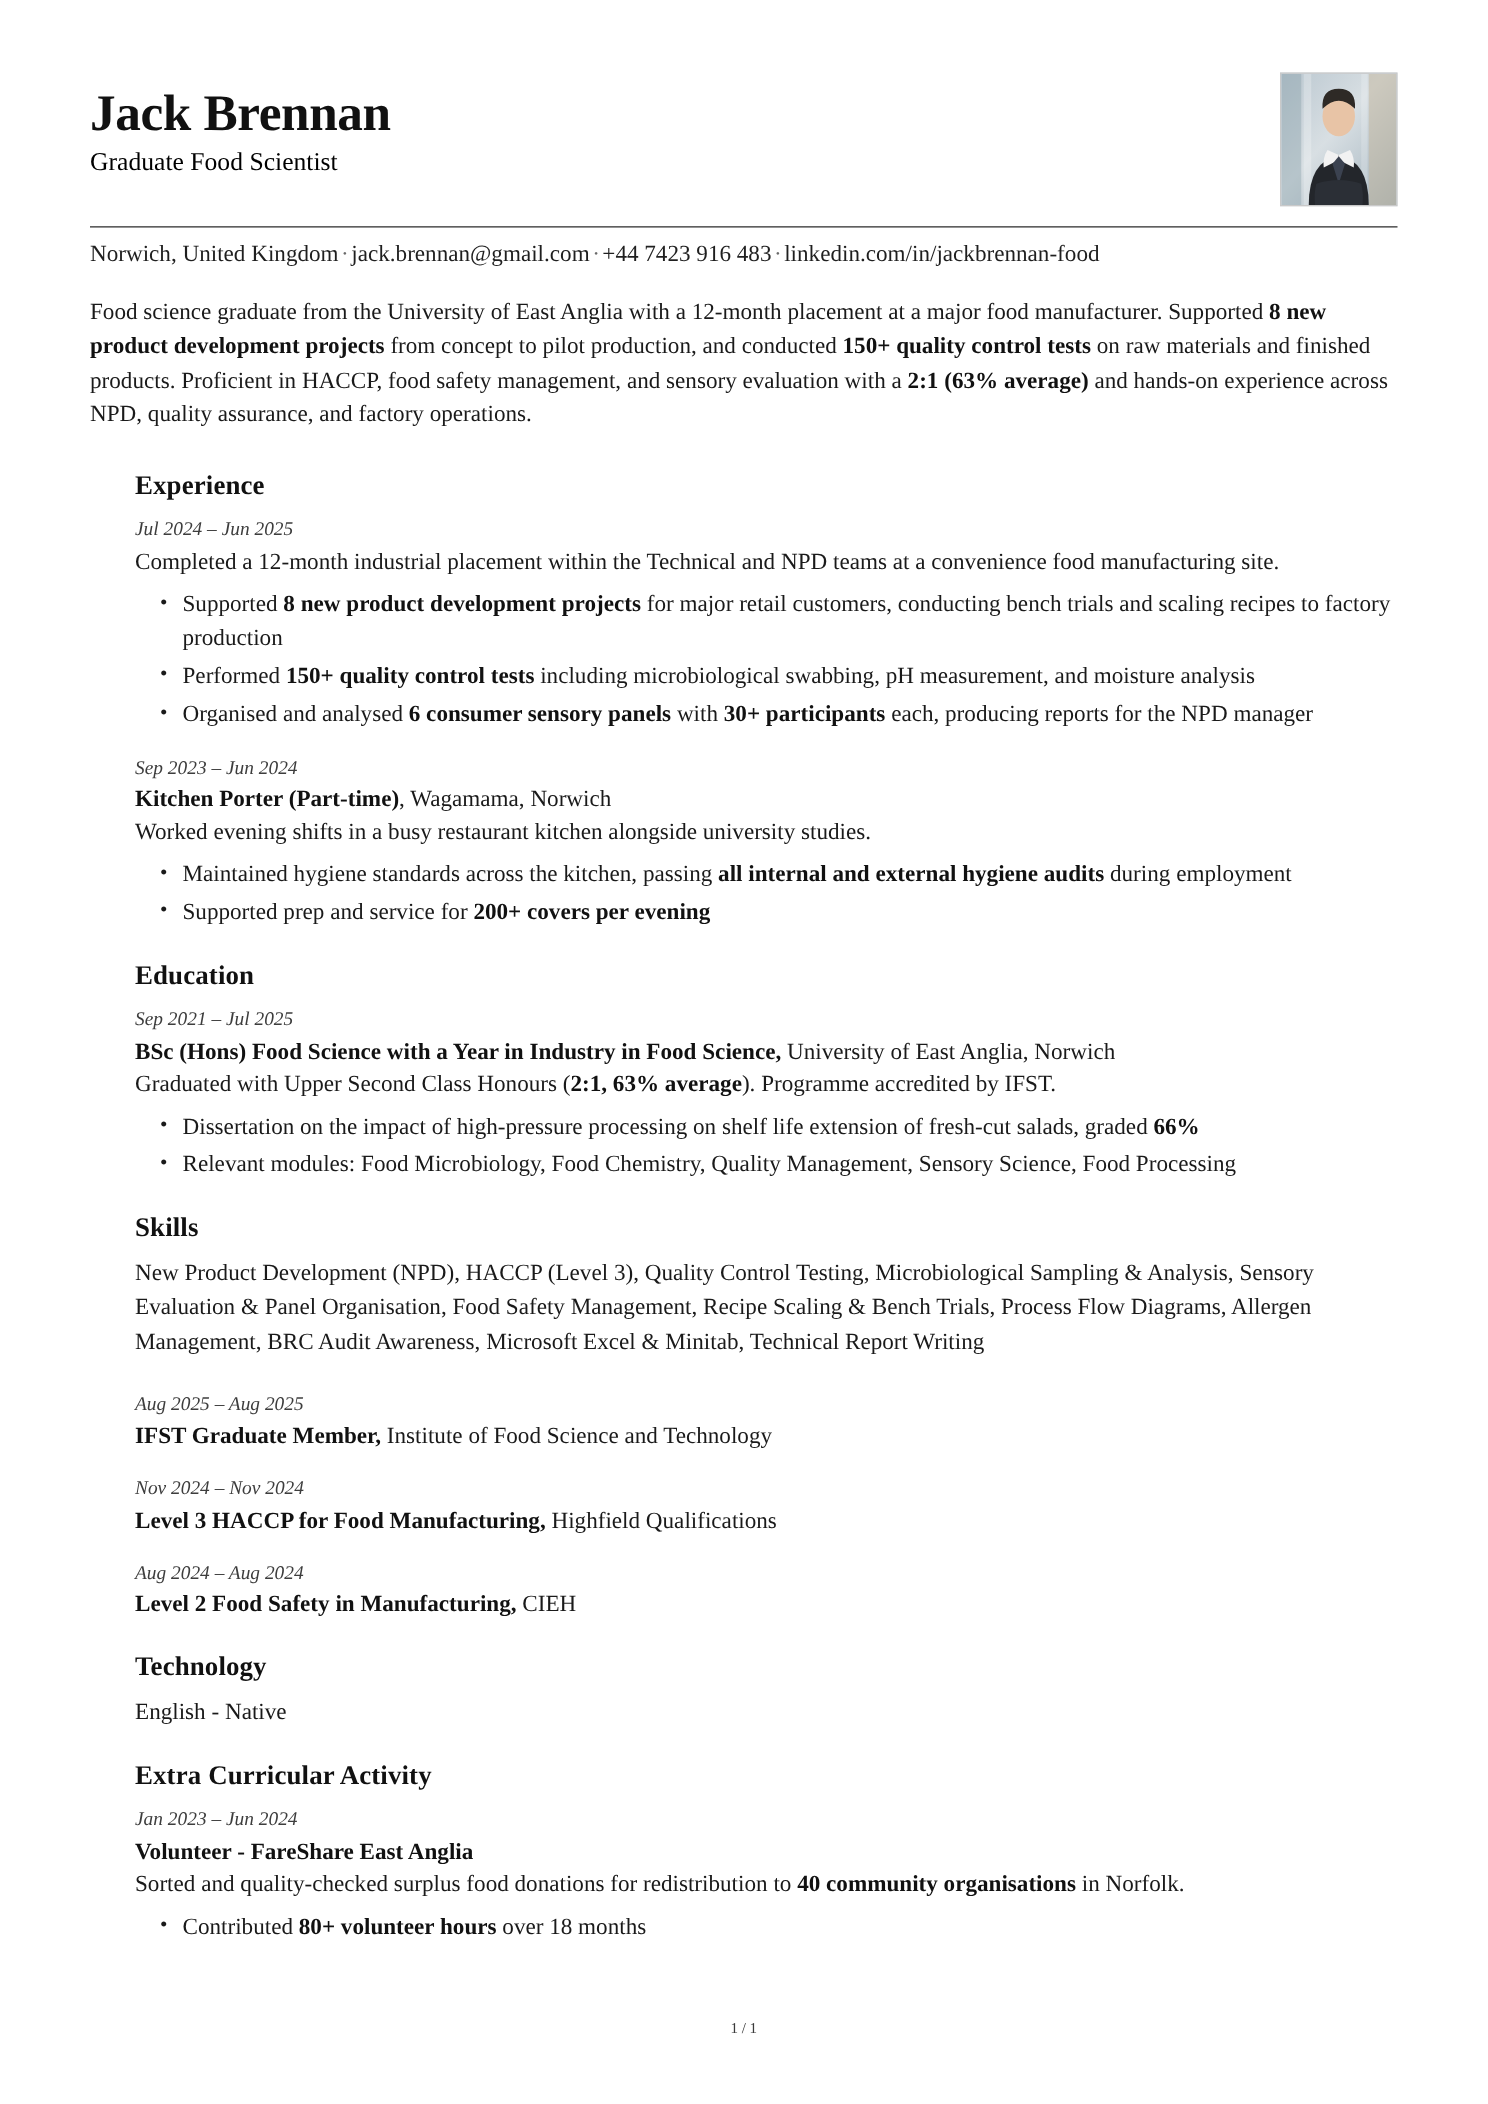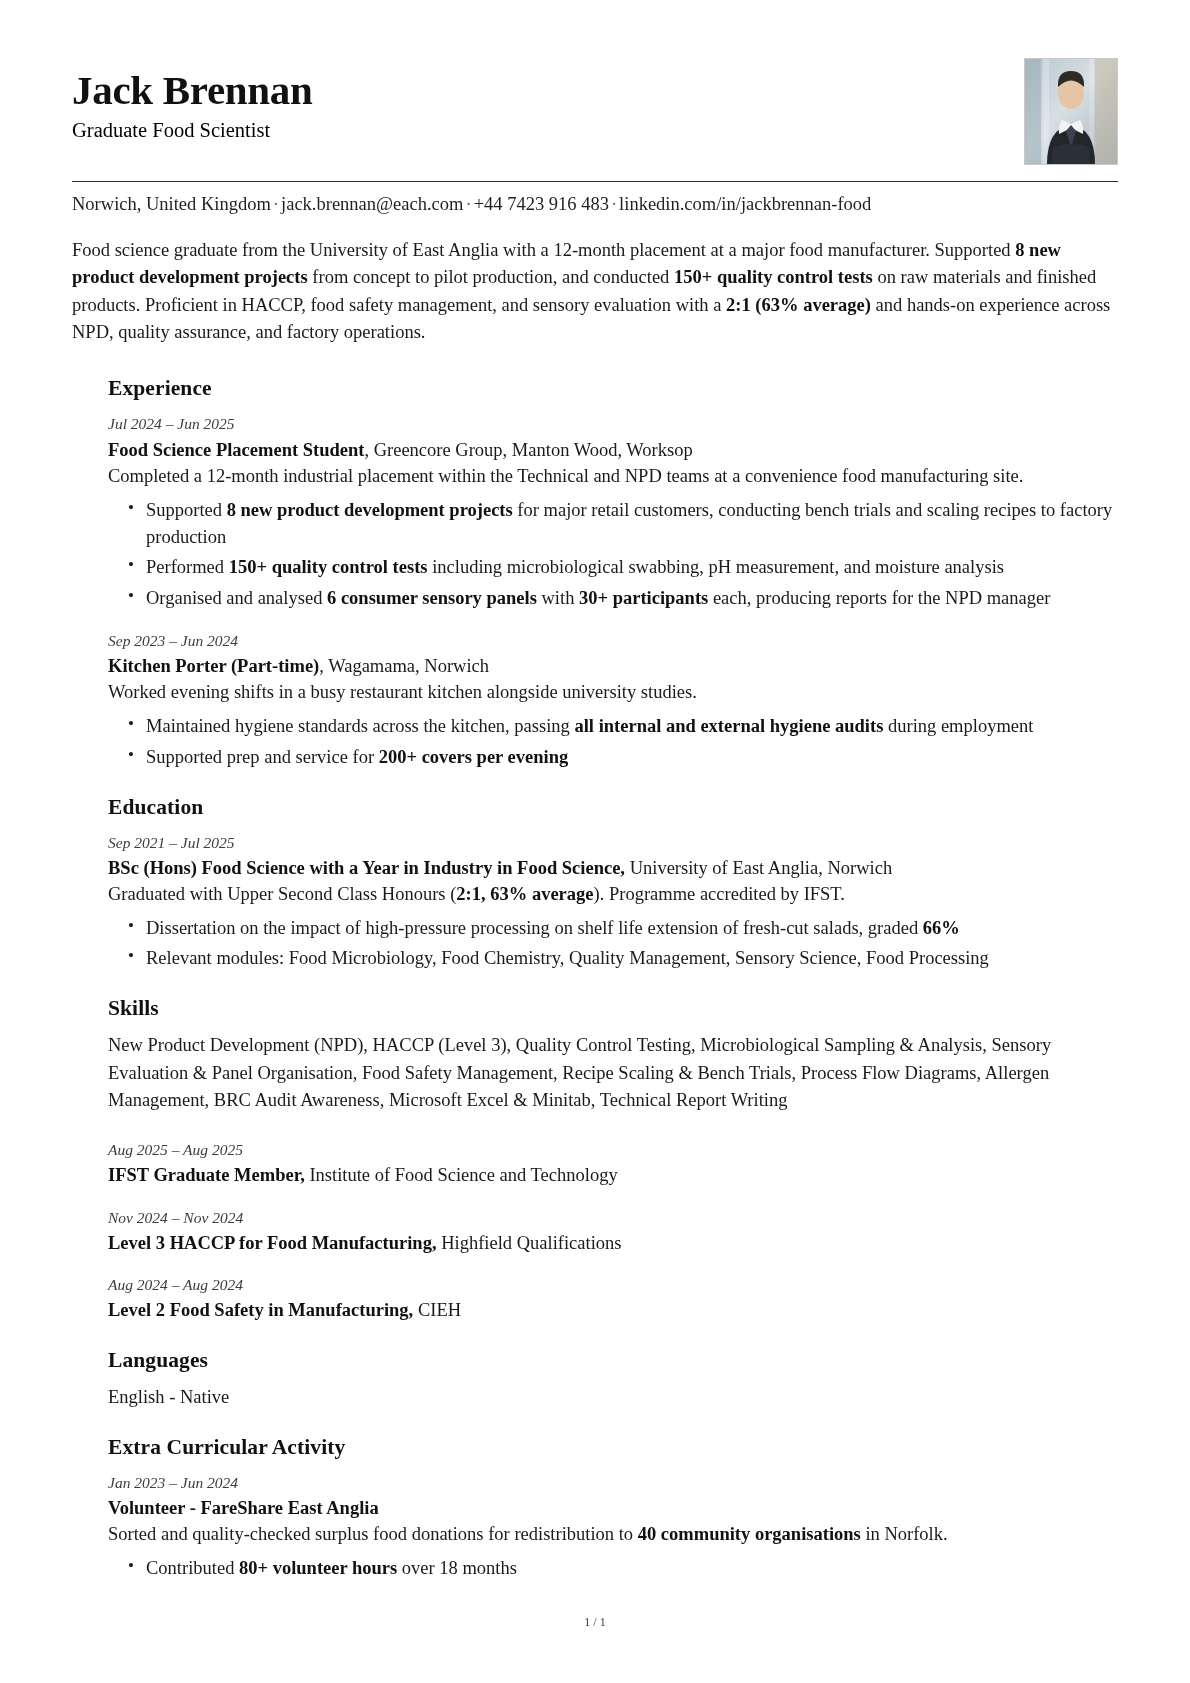--- a/index.html
+++ b/index.html
@@ -174,31 +174,30 @@
         <path d="M46 65 l9 -4 q4 6 3 14 l-12 -6 z" fill="#f2f2f2"></path>
         <path d="M46 66 l-5 6 l5 16 l5 -16 z" fill="#3b4250"></path>
         <path d="M28 88 q18 -6 36 0 q2 8 1 17 l-38 0 q-1 -9 1 -17 z" fill="#2b2f36"></path>
       </svg>
     </div>
   </div>
 
   <hr class="rule">
 
   <div class="contact">
-    <span>Norwich, United Kingdom</span><span class="sep">·</span><span>jack.brennan@each.com</span><span class="sep">·</span><span>+44 7423 916 483</span><span class="sep">·</span><span>linkedin.com/in/jackbrennan-food</span>
+    <span>Norwich, United Kingdom</span><span class="sep">·</span><span>jack.brennan@gmail.com</span><span class="sep">·</span><span>+44 7423 916 483</span><span class="sep">·</span><span>linkedin.com/in/jackbrennan-food</span>
   </div>
 
   <p class="summary"><span>Food science graduate from the University of East Anglia with a 12-month placement at a major food manufacturer. Supported </span><b>8 new product development projects</b><span> from concept to pilot production, and conducted </span><b>150+ quality control tests</b><span> on raw materials and finished products. Proficient in HACCP, food safety management, and sensory evaluation with a </span><b>2:1 (63% average)</b><span> and hands-on experience across NPD, quality assurance, and factory operations.</span></p>
 
   <div class="section-block">
     <h2 class="section">Experience</h2>
 
     <div class="entry">
       <div class="date">Jul 2024 – Jun 2025</div>
-      <div class="entry-title"><b>Food Science Placement Student</b><span>, Greencore Group, Manton Wood, Worksop</span></div>
       <div class="entry-desc">Completed a 12-month industrial placement within the Technical and NPD teams at a convenience food manufacturing site.</div>
       <ul class="bullets">
         <li><span>Supported </span><b>8 new product development projects</b><span> for major retail customers, conducting bench trials and scaling recipes to factory production</span></li>
         <li><span>Performed </span><b>150+ quality control tests</b><span> including microbiological swabbing, pH measurement, and moisture analysis</span></li>
         <li><span>Organised and analysed </span><b>6 consumer sensory panels</b><span> with </span><b>30+ participants</b><span> each, producing reports for the NPD manager</span></li>
       </ul>
     </div>
 
     <div class="entry">
       <div class="date">Sep 2023 – Jun 2024</div>
@@ -238,21 +237,21 @@
       <div class="date">Nov 2024 – Nov 2024</div>
       <div class="entry-title"><b>Level 3 HACCP for Food Manufacturing,</b><span> Highfield Qualifications</span></div>
     </div>
     <div class="entry">
       <div class="date">Aug 2024 – Aug 2024</div>
       <div class="entry-title"><b>Level 2 Food Safety in Manufacturing,</b><span> CIEH</span></div>
     </div>
   </div>
 
   <div class="section-block">
-    <h2 class="section">Languages</h2>
+    <h2 class="section">Technology</h2>
     <p class="plain-text">English - Native</p>
   </div>
 
   <div class="section-block">
     <h2 class="section">Extra Curricular Activity</h2>
     <div class="entry">
       <div class="date">Jan 2023 – Jun 2024</div>
       <div class="entry-title"><b>Volunteer - FareShare East Anglia</b></div>
       <div class="entry-desc"><span>Sorted and quality-checked surplus food donations for redistribution to </span><b>40 community organisations</b><span> in Norfolk.</span></div>
       <ul class="bullets">

